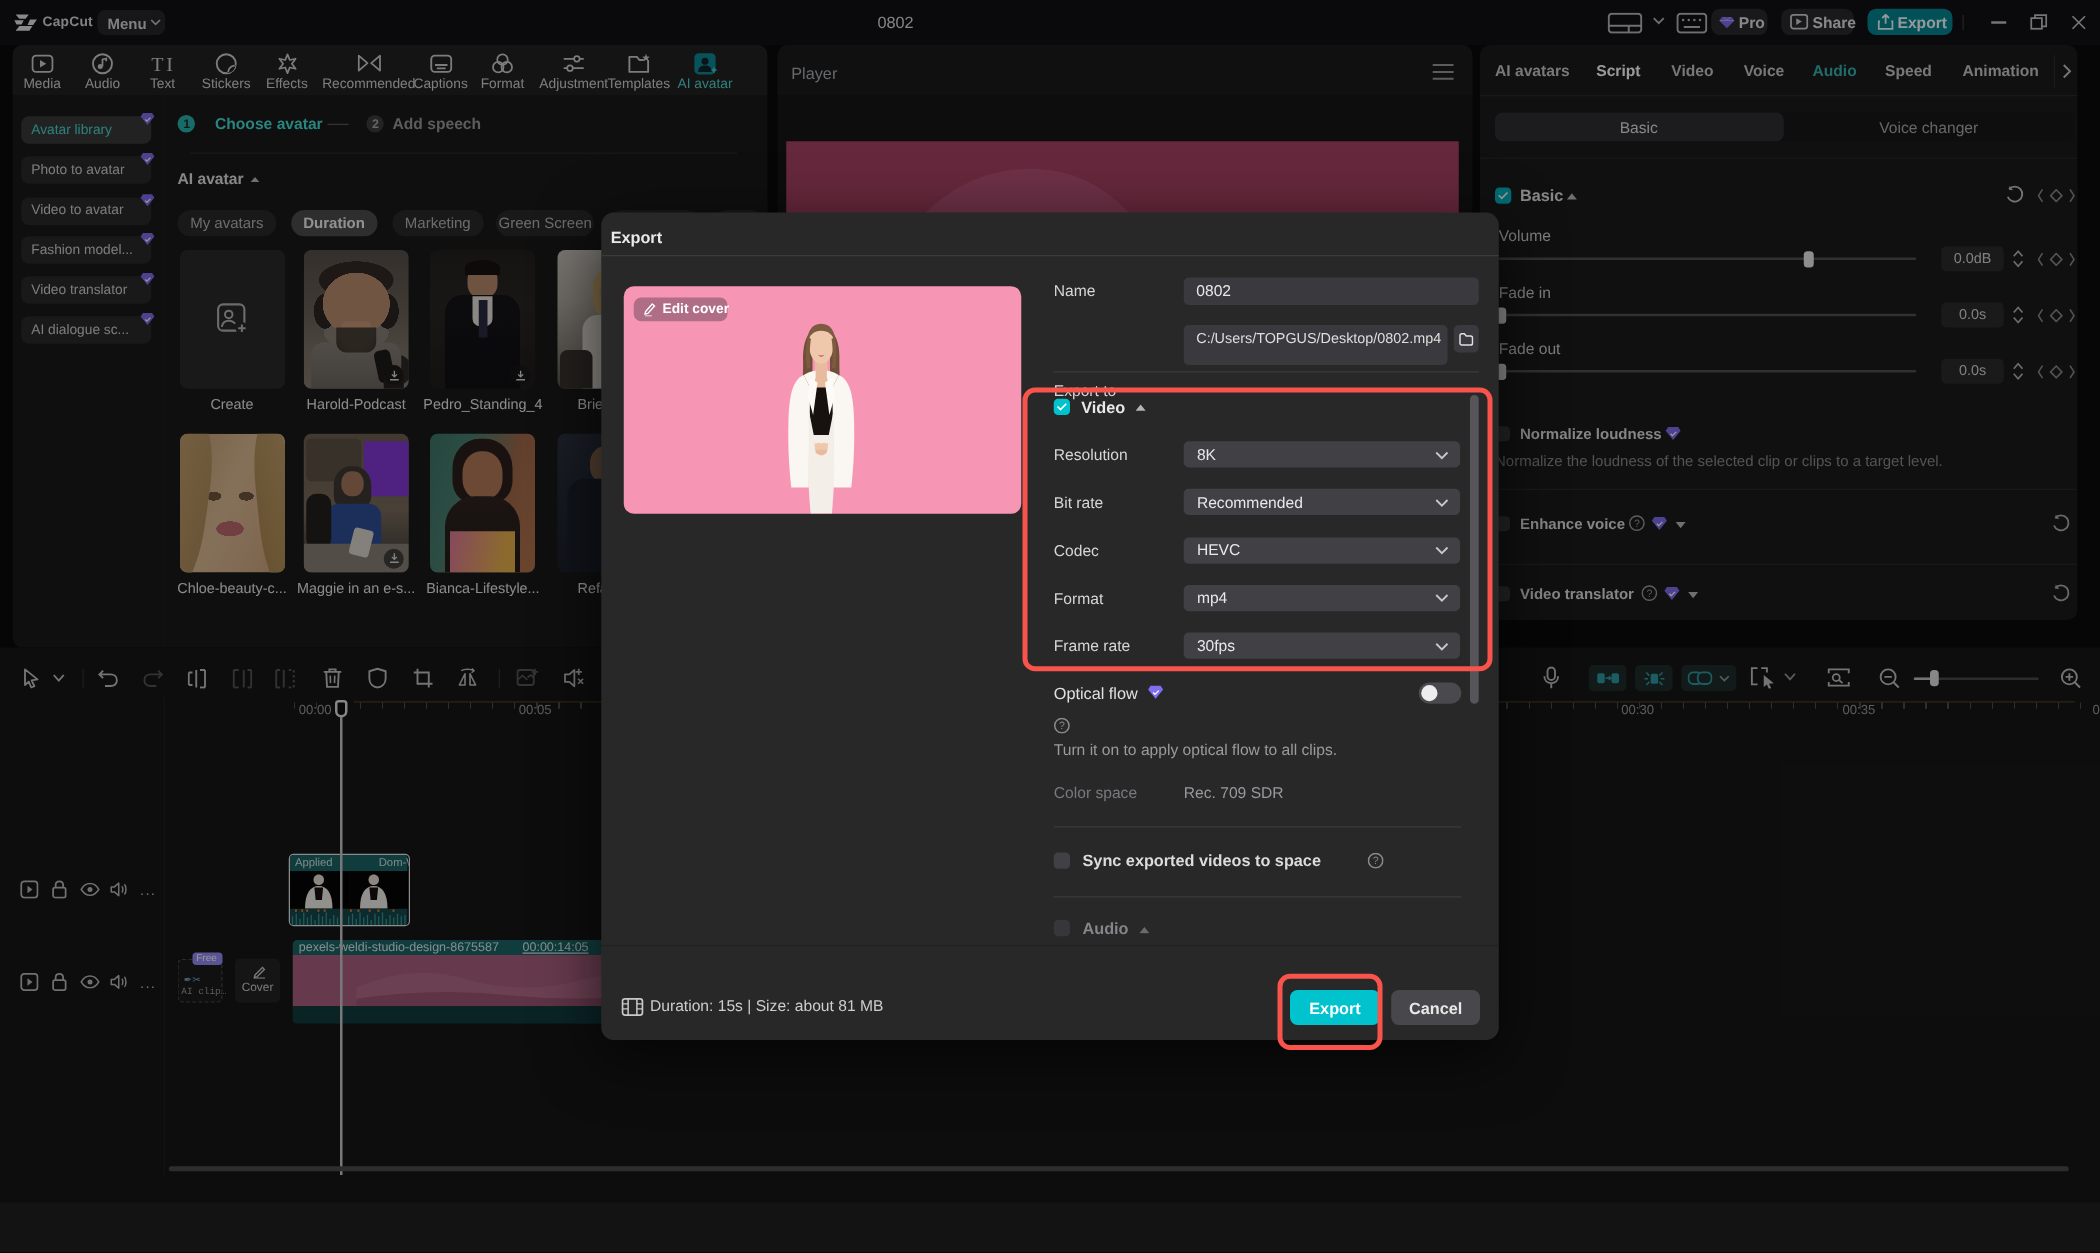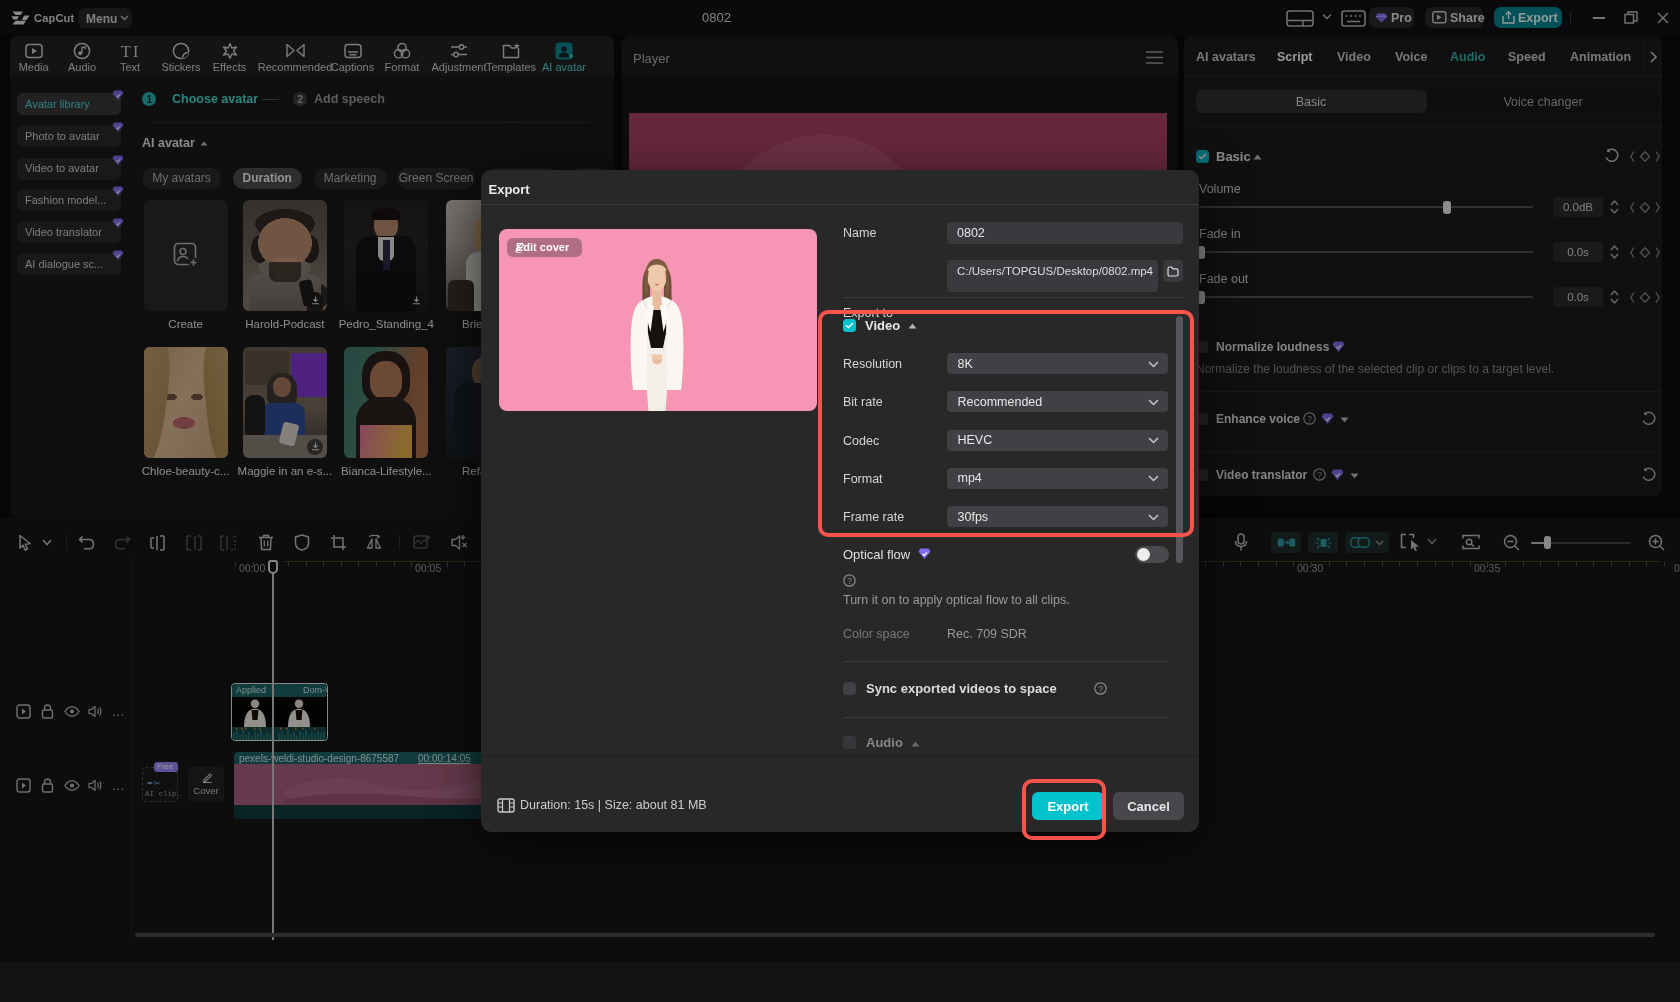--- a/index.html
+++ b/index.html
@@ -794,21 +794,21 @@
 
         <path d="M26.5 96 C 28.5 100 35.5 100 37.5 96 L 36.5 104 C 33.5 107 30.5 107 27.5 104 Z" fill="#e8bb9e"></path>
         <circle cx="29.8" cy="99" r="2.9" fill="#efc8ac"></circle>
         <circle cx="34.2" cy="99" r="2.9" fill="#efc8ac"></circle>
       </svg>
       <div class="abs" style="left:8px;top:9px;width:75px;height:19px;background:#b06d86;border-radius:6px;">
         <svg class="abs" style="left:7px;top:4px;" width="11" height="11" viewBox="0 0 11 11">
             <path d="M2.5 7.2 L7.8 1.2 L9.6 2.8 L4.3 8.8 L2 9.3 Z" stroke="#fff" stroke-width="1.1" fill="none"></path>
             <path d="M2 11 L7.5 11" stroke="#fff" stroke-width="1.1"></path>
           </svg>
-        <div class="txt" style="left:9px;top:3px;font-size:11px;font-weight:bold;color:#fff;">Edit cover</div>
+        <div class="txt" style="left:23px;top:3px;font-size:11px;font-weight:bold;color:#fff;">Edit cover</div>
       </div>
     </div>
 
     <div class="txt" style="left:362px;top:56px;font-size:12.5px;color:#d6d6d6;">Name</div>
     <div class="abs" style="left:466px;top:52px;width:236px;height:22px;background:#3a3a3e;border-radius:4px;">
       <div class="txt" style="left:10px;top:4px;font-size:12.5px;color:#e8e8e8;">0802</div>
     </div>
 
     <div class="txt" style="left:362px;top:94px;font-size:12.5px;color:#d6d6d6;margin-top:42px;">Export to</div>
     <div class="abs" style="left:466px;top:90px;width:211px;height:32px;background:#3a3a3e;border-radius:4px;">

